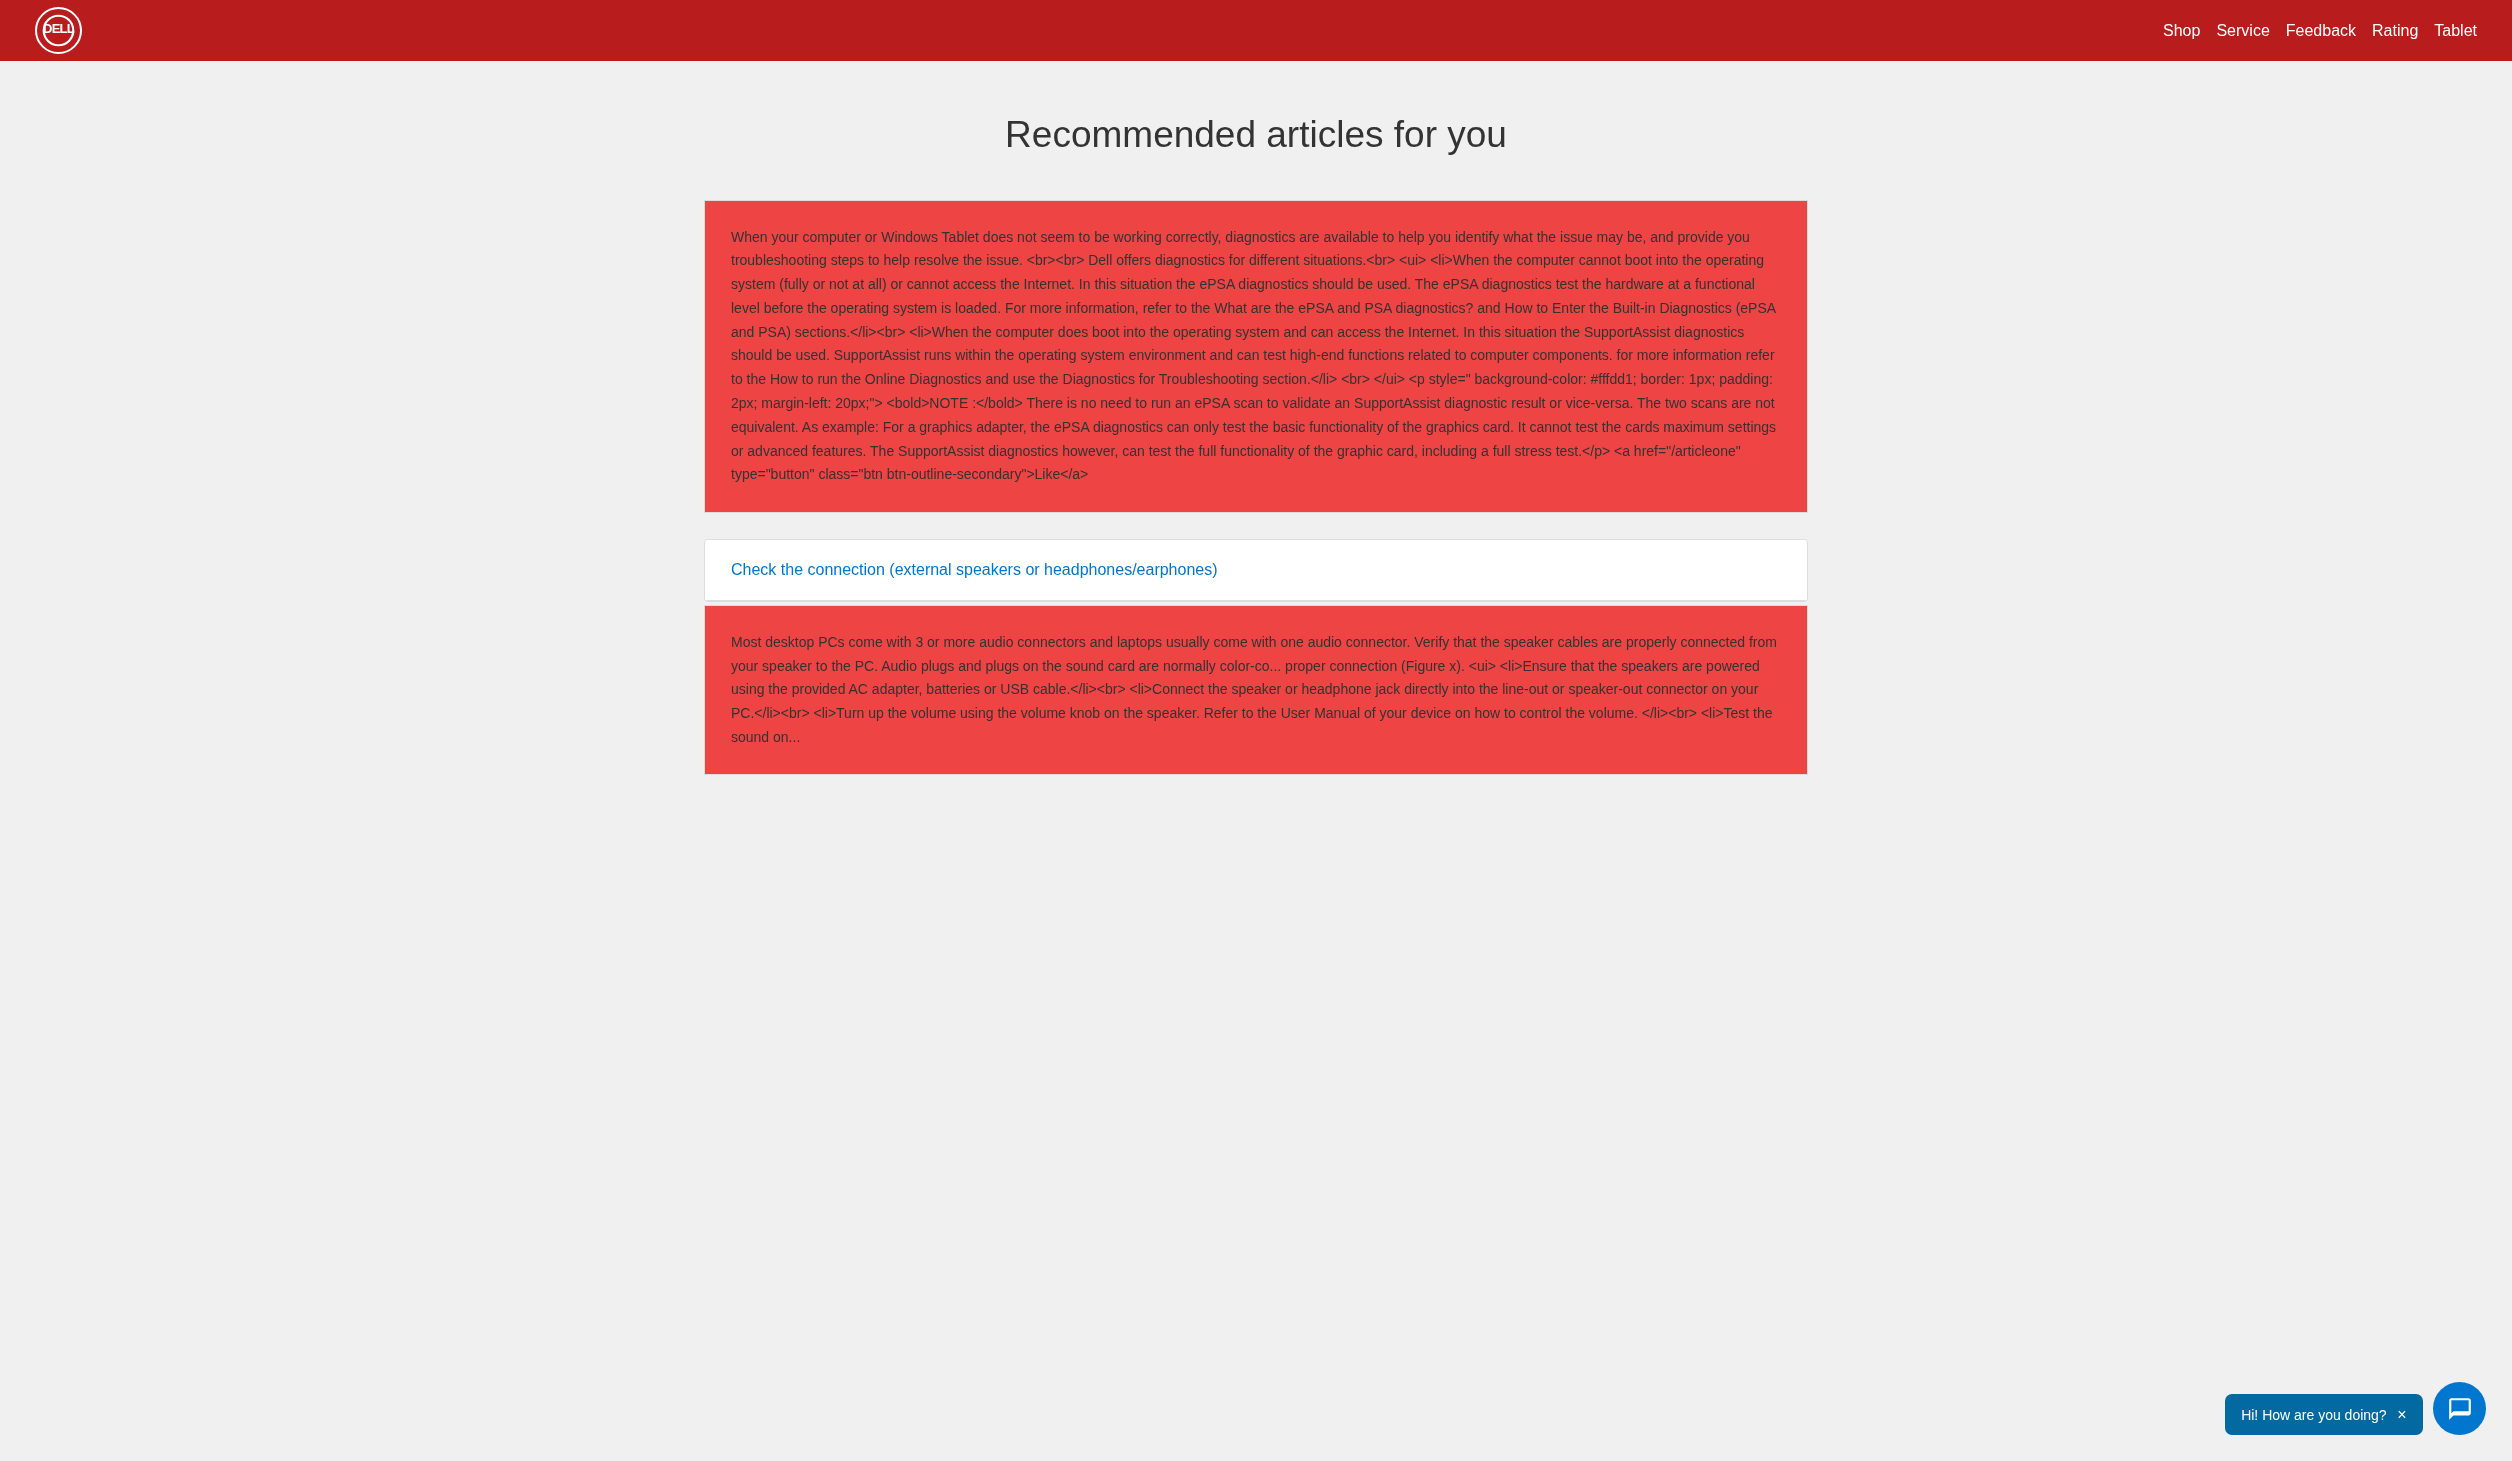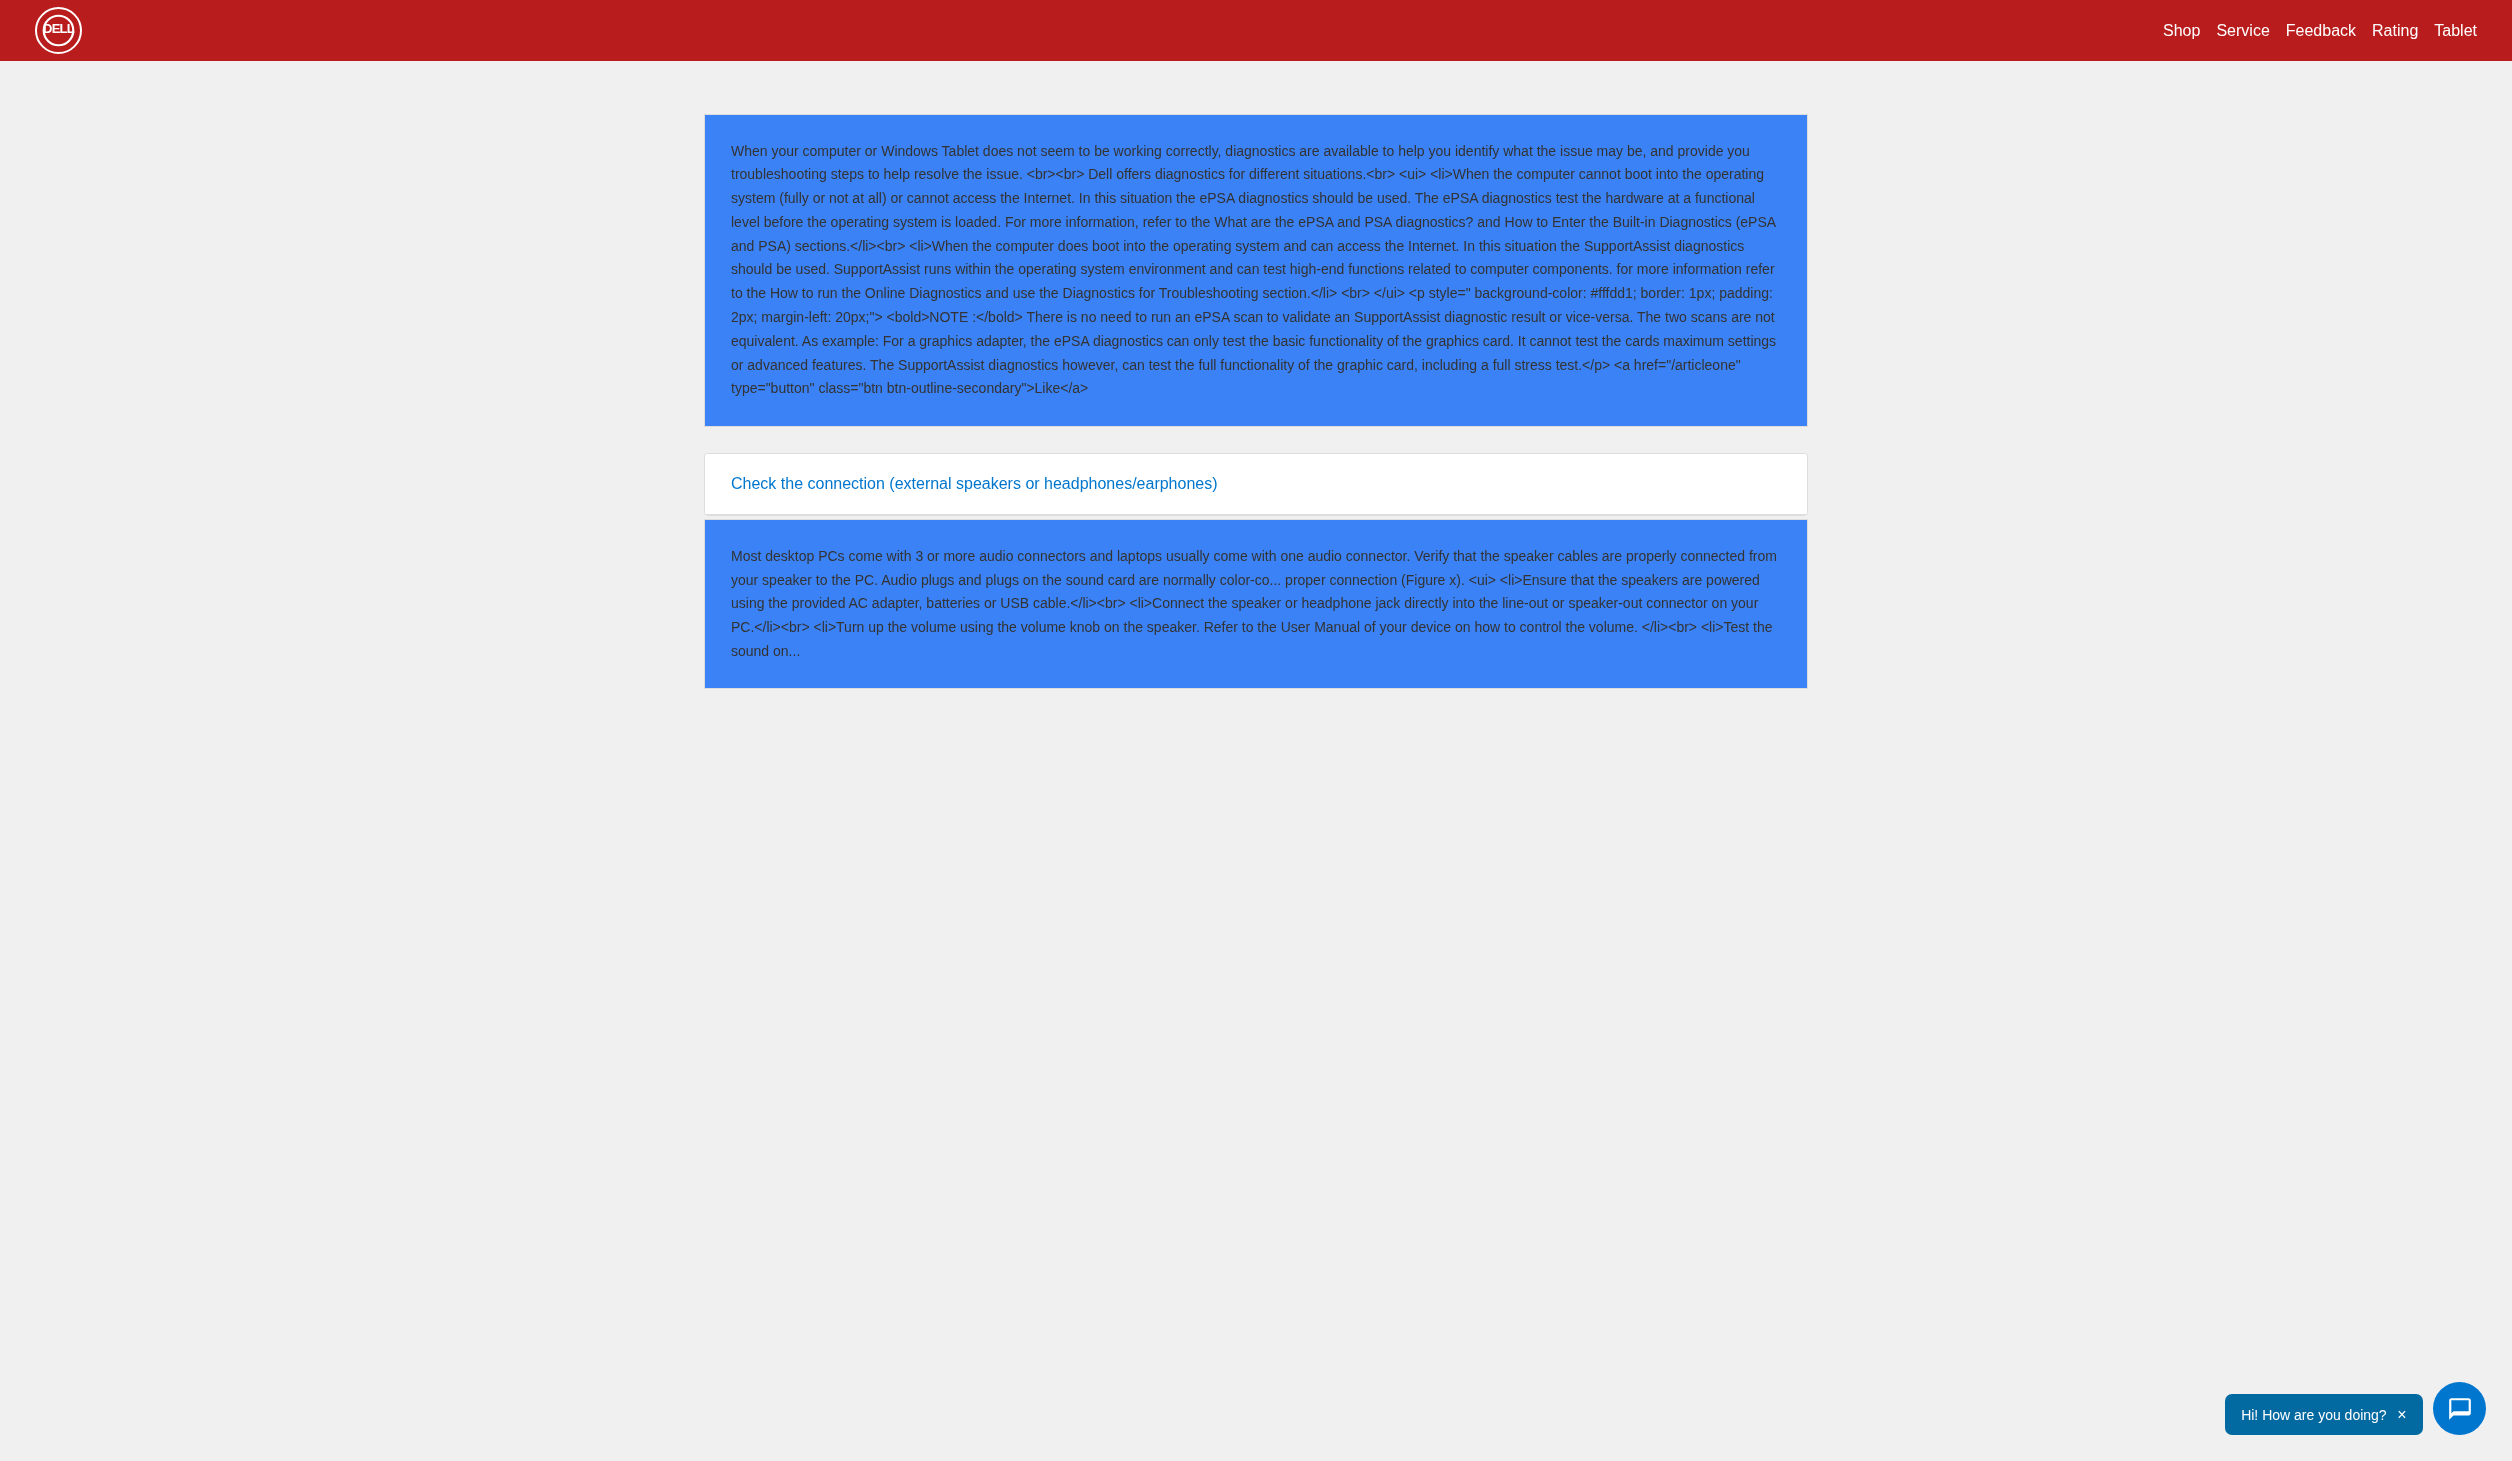--- a/index.html
+++ b/index.html
@@ -88,21 +88,21 @@
     .article-title-link {
       color: #0076CE;
       text-decoration: none;
       font-size: 16px;
       font-weight: 400;
     }
 
     .article-body {
       padding: 24.5px 26px;
       border: 0.9px solid #ddd;
-      background: #3b82f6;
+      background: #ef4444;
       font-size: 14px;
       line-height: 1.7;
       color: #333;
     }
 
     
     .chat-widget {
       position: fixed;
       bottom: 26px;
       right: 26px;
@@ -175,20 +175,21 @@
   <nav class="header-nav">
     <a href="#">Shop</a>
     <a href="#">Service</a>
     <a href="#">Feedback</a>
     <a href="#">Rating</a>
     <a href="#">Tablet</a>
   </nav>
 </header>
 
 <main class="main-content">
+  <h1 class="page-title">Recommended articles for you</h1>
 
   <div class="article-group">
     <div class="article-body">
       When your computer or Windows Tablet does not seem to be working correctly, diagnostics are available to help you identify what the issue may be, and provide you troubleshooting steps to help resolve the issue. &lt;br&gt;&lt;br&gt; Dell offers diagnostics for different situations.&lt;br&gt; &lt;ui&gt; &lt;li&gt;When the computer cannot boot into the operating system (fully or not at all) or cannot access the Internet. In this situation the ePSA diagnostics should be used. The ePSA diagnostics test the hardware at a functional level before the operating system is loaded. For more information, refer to the What are the ePSA and PSA diagnostics? and How to Enter the Built-in Diagnostics (ePSA and PSA) sections.&lt;/li&gt;&lt;br&gt; &lt;li&gt;When the computer does boot into the operating system and can access the Internet. In this situation the SupportAssist diagnostics should be used. SupportAssist runs within the operating system environment and can test high-end functions related to computer components. for more information refer to the How to run the Online Diagnostics and use the Diagnostics for Troubleshooting section.&lt;/li&gt; &lt;br&gt; &lt;/ui&gt; &lt;p style=" background-color: #fffdd1; border: 1px; padding: 2px; margin-left: 20px;"&gt; &lt;bold&gt;NOTE :&lt;/bold&gt; There is no need to run an ePSA scan to validate an SupportAssist diagnostic result or vice-versa. The two scans are not equivalent. As example: For a graphics adapter, the ePSA diagnostics can only test the basic functionality of the graphics card. It cannot test the cards maximum settings or advanced features. The SupportAssist diagnostics however, can test the full functionality of the graphic card, including a full stress test.&lt;/p&gt; &lt;a href="/articleone" type="button" class="btn btn-outline-secondary"&gt;Like&lt;/a&gt;
     </div>
   </div>
 
   <div class="article-group">
     <div class="article-card">
       <div class="article-title-section">

